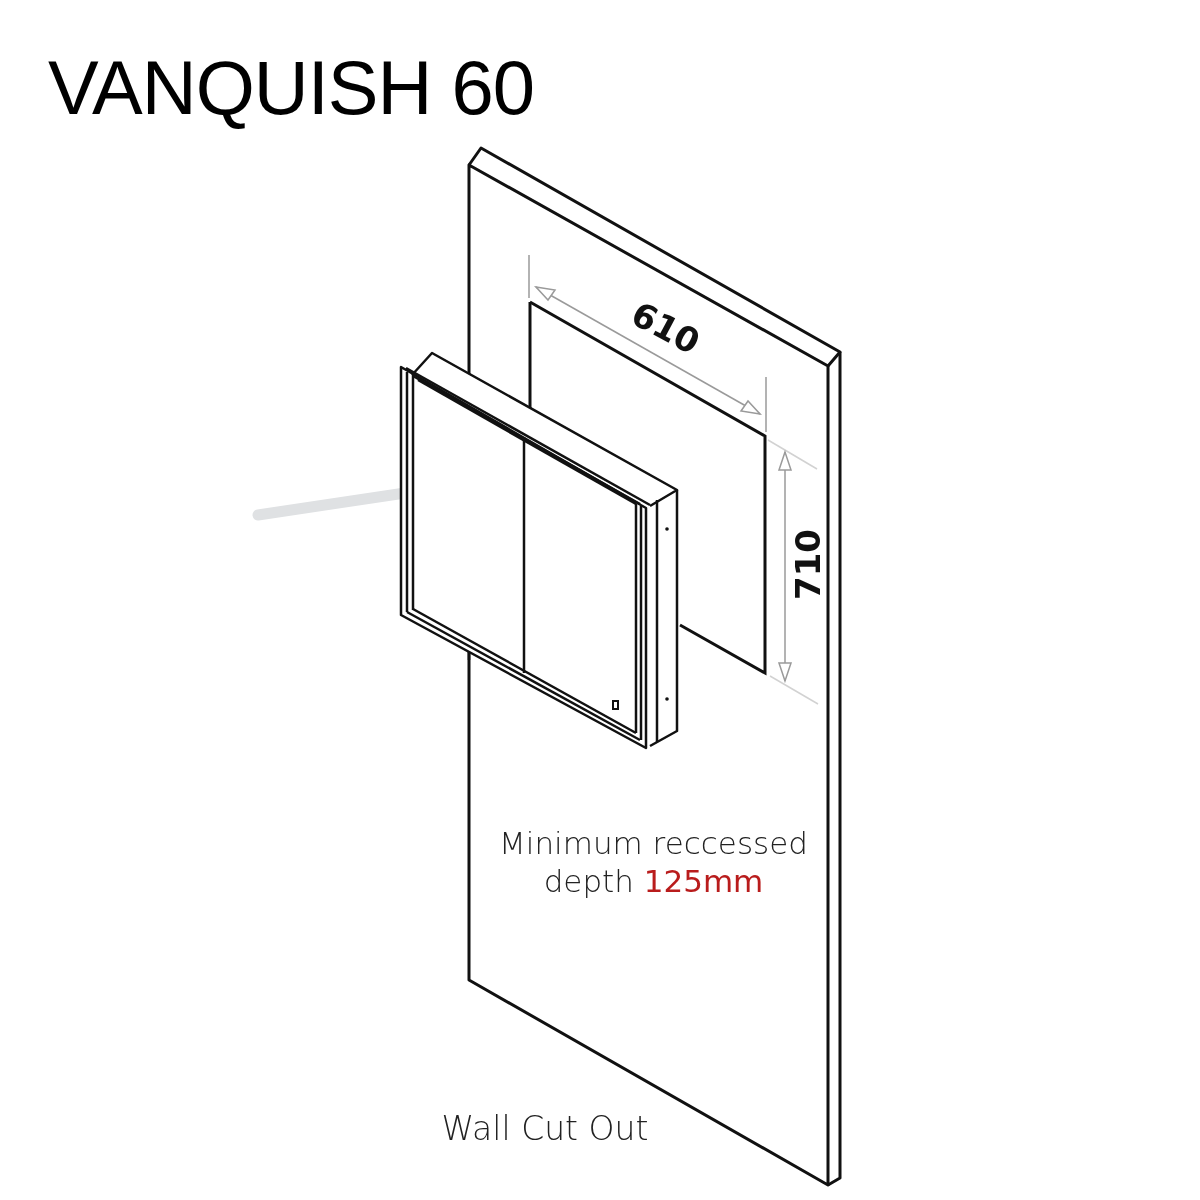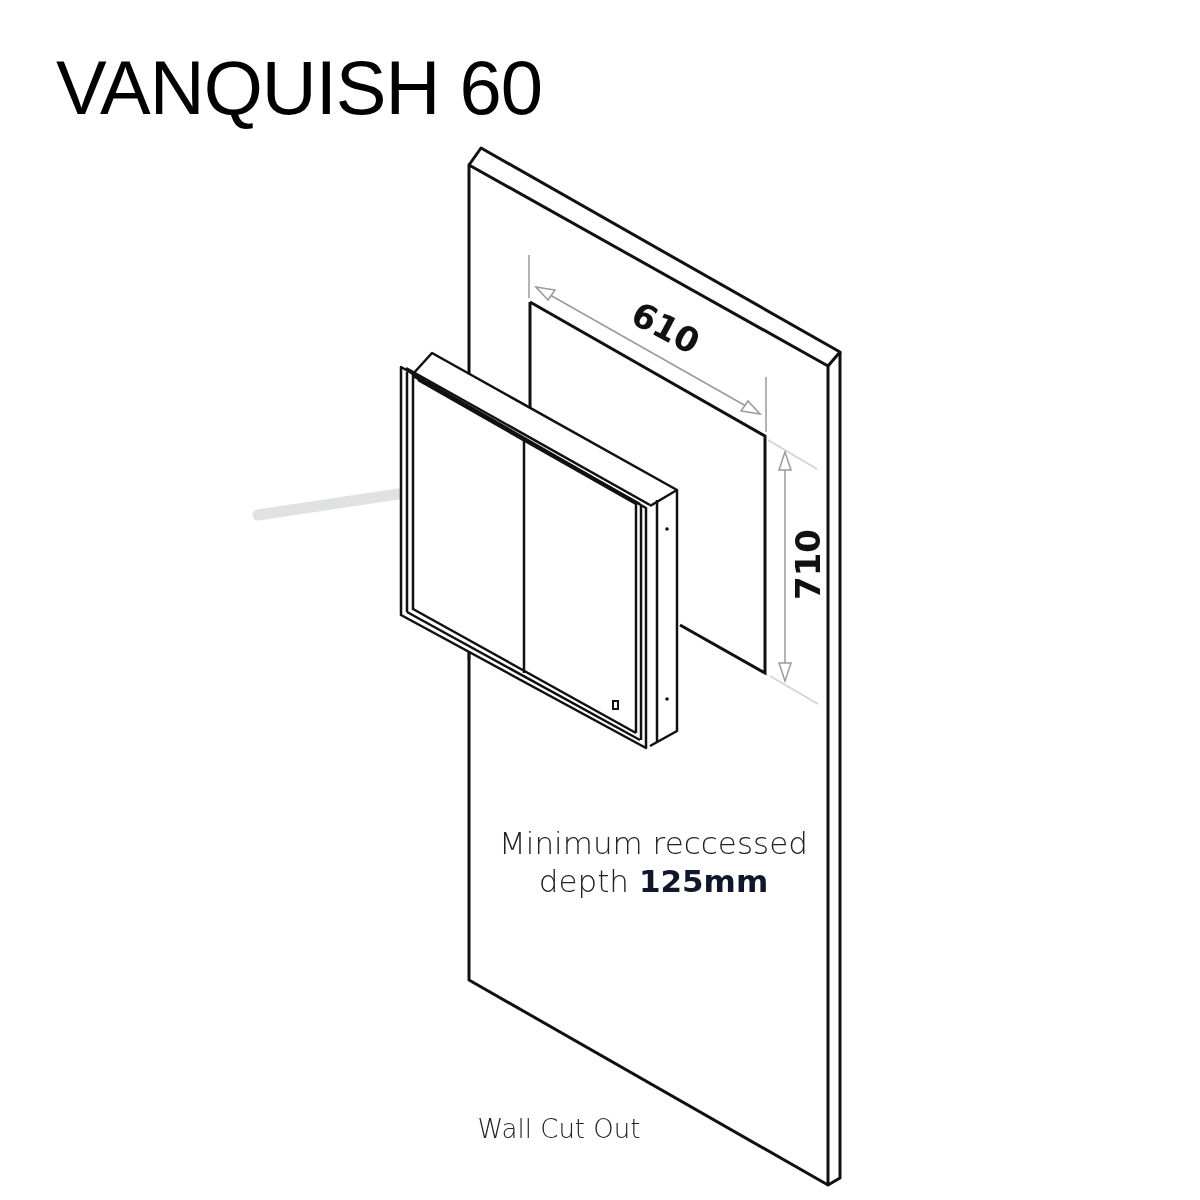--- a/index.html
+++ b/index.html
@@ -10,21 +10,21 @@
     body {
       width: 1200px;
       height: 1200px;
       position: relative;
       overflow: hidden;
       font-family: "Liberation Sans", sans-serif;
       color: #111111;
     }
     .title {
       position: absolute;
-      left: 56px;
+      left: 48px;
       top: 50px;
       font-size: 76px;
       line-height: 1;
       font-weight: 400;
       letter-spacing: -1px;
       color: #000000;
       margin: 0;
       font-family: "Liberation Sans", sans-serif;
     }
     svg.drawing {
@@ -46,30 +46,30 @@
       top: 824px;
       width: 367px;
       text-align: center;
       font-size: 31px;
       line-height: 38px;
       color: #222222;
       font-family: "DejaVu Sans", sans-serif;
       font-weight: 300;
     }
     .note b {
-      font-weight: 700;
-      color: #0f172a;
+      font-weight: 400;
+      color: #b91c1c;
     }
     .caption {
       position: absolute;
-      left: 414px;
+      left: 400px;
       top: 1108px;
       width: 290px;
       text-align: center;
-      font-size: 26px;
+      font-size: 33px;
       line-height: 42px;
       color: #222222;
       font-family: "DejaVu Sans", sans-serif;
       font-weight: 300;
     }
   </style>
 </head>
 <body>
 
 <h1 class="title">VANQUISH 60</h1>

